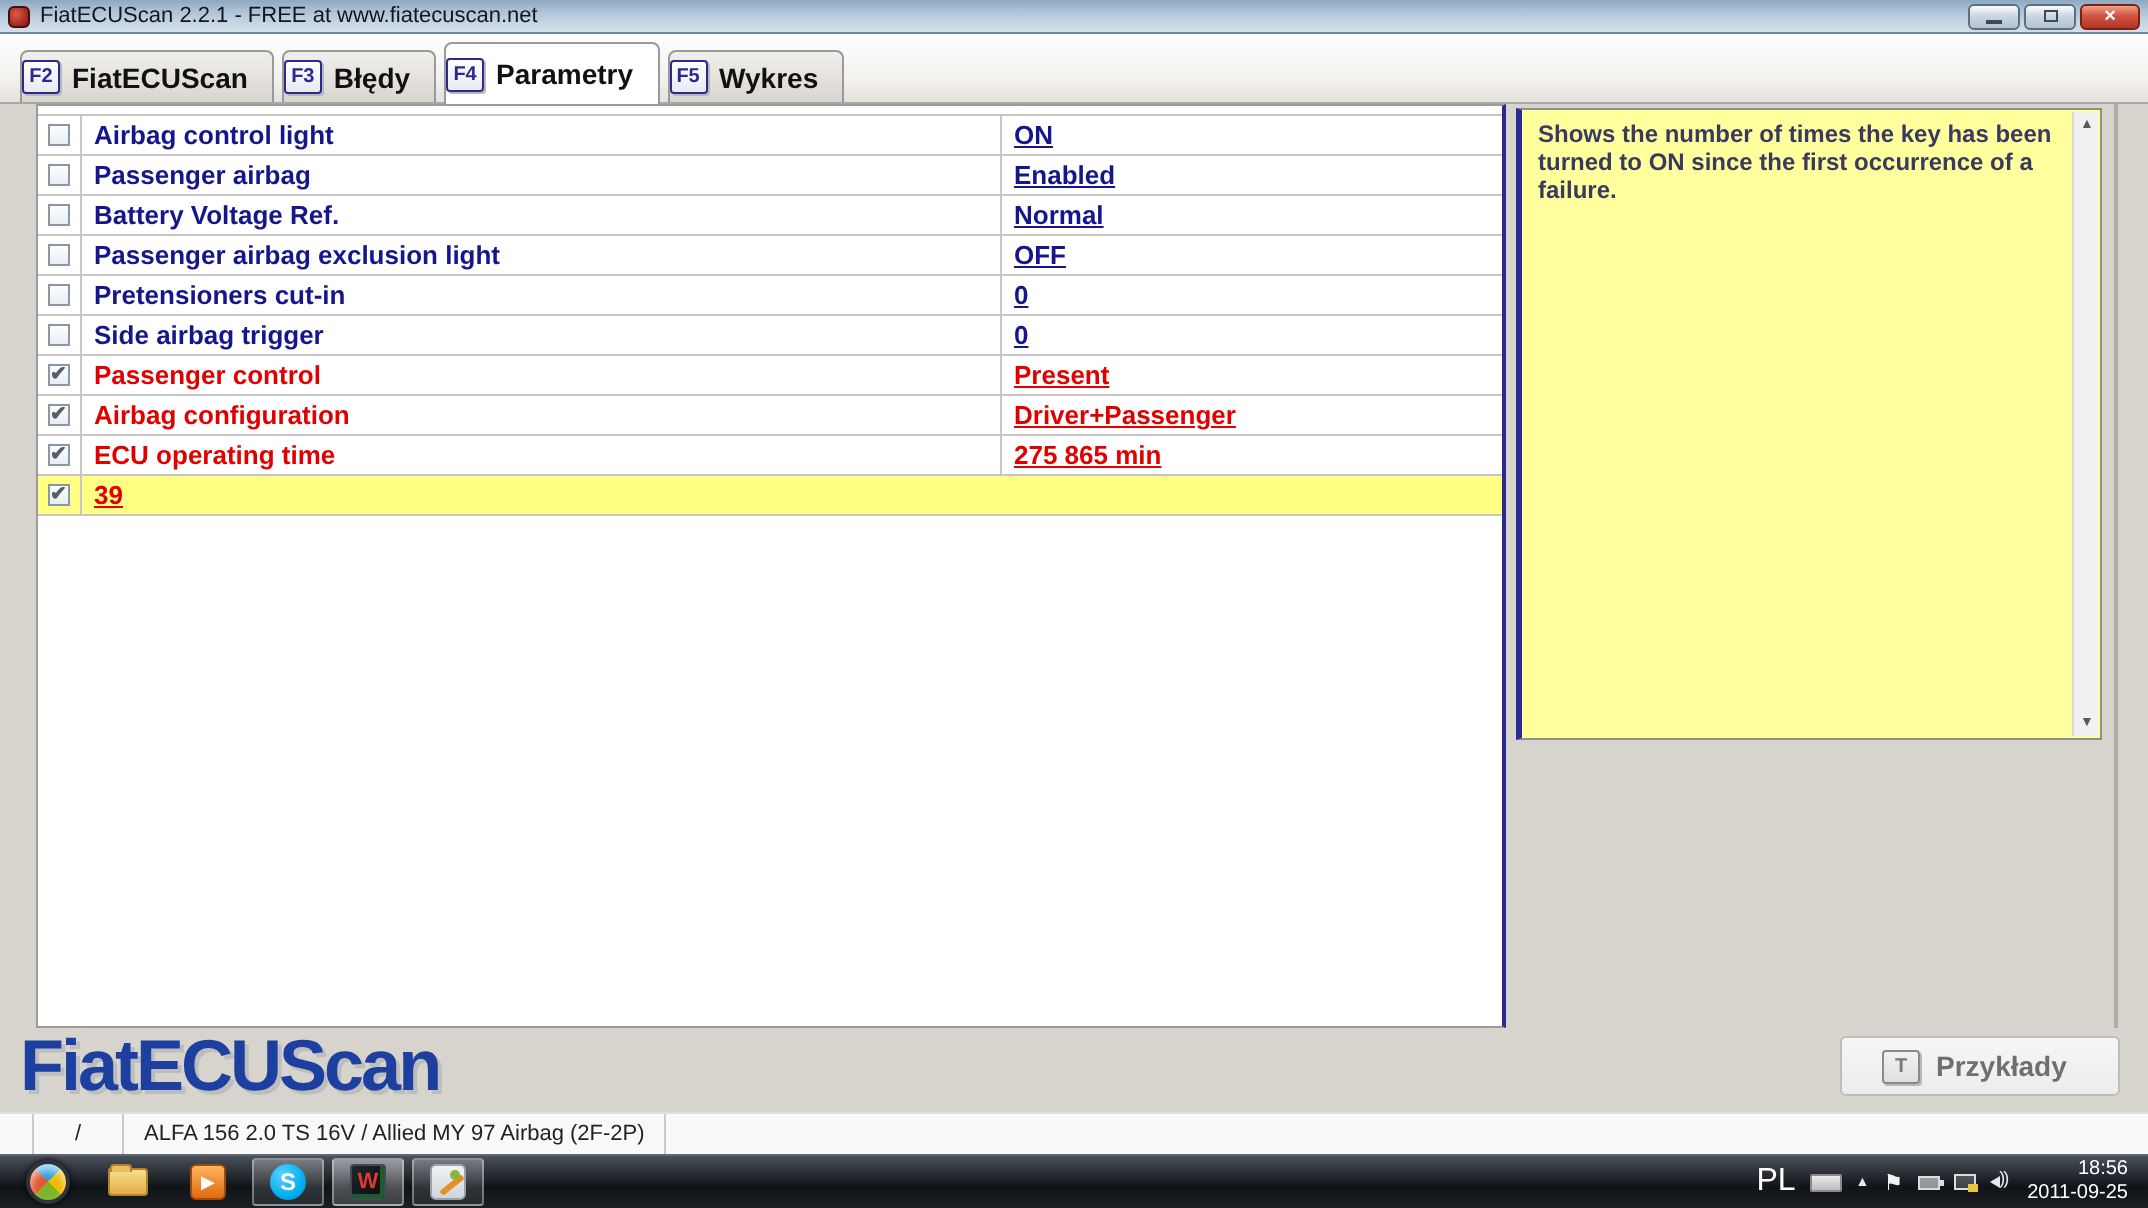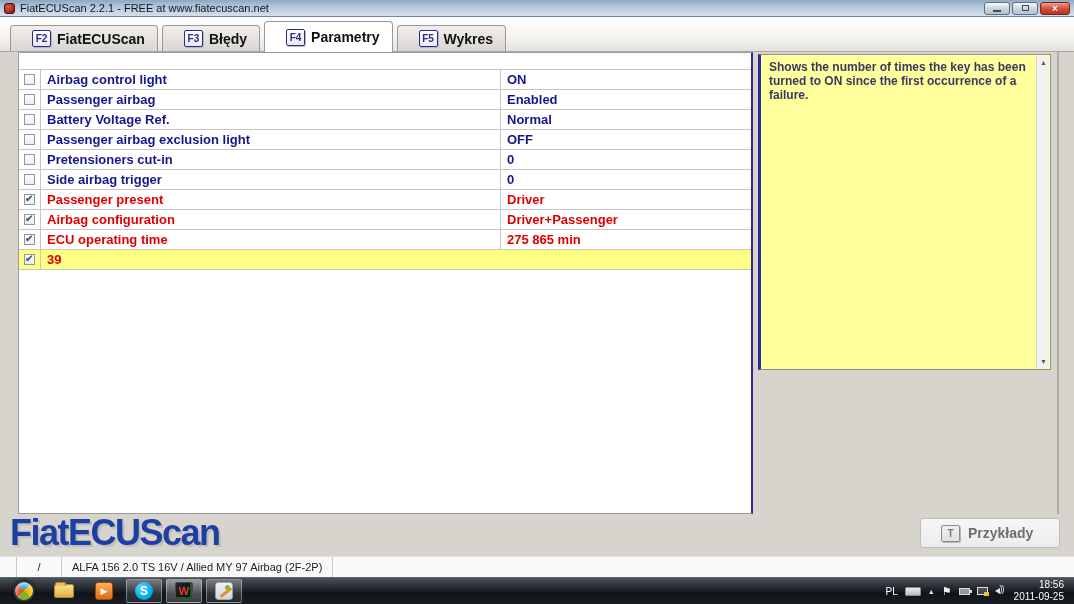--- a/index.html
+++ b/index.html
@@ -20,49 +20,49 @@
     justify-content:center; font-size:9px; color:#2c3a48; cursor:default; }
   .winbtn .minbar { width:8px; height:2px; background:#3a4a5a; margin-top:6px; }
   .winbtn .restbox { width:7px; height:6px; border:1px solid #3a4a5a; background:transparent; }
   .winbtn.close { width:30px; background:linear-gradient(#f0a088,#d35442 45%,#b03526); border-color:#7c2014;
     color:#fff; font-weight:bold; font-size:10px; }
 
   
   .tabstrip { position:absolute; left:0; top:17px; width:100%; height:35px;
     background:linear-gradient(#ffffff,#f2f0ec 70%,#e4e1db); display:flex; align-items:flex-end;
     padding-left:10px; border-bottom:1px solid #a8a8a8; }
-  .tab { height:26px; display:flex; align-items:center; gap:6px; padding:0 12px 0 21px;
+  .tab { height:26px; display:flex; align-items:center; gap:6px; padding:0 12px 0 0;
     background:linear-gradient(#f1efec,#d9d6d0); border:1px solid #9a9a9a; border-bottom:none;
     border-radius:4px 4px 0 0; margin-right:4px; font-size:14px; font-weight:bold; color:#111;
     cursor:default; position:relative; }
   .tab.active { height:31px; background:#ffffff; z-index:2; margin-bottom:-1px; }
   .keybadge { display:inline-flex; align-items:center; justify-content:center;
     min-width:19px; height:17px; padding:0 2px; background:linear-gradient(#ffffff,#e9e9f2);
     border:1px solid #2b2b8f; border-radius:2px; font-size:10px; font-weight:bold; color:#2b2b8f;
     box-shadow:1px 1px 0 #b8b8b8; }
 
   
   .main { position:absolute; left:0; top:52px; width:100%; height:504px; background:#d7d4ce; }
 
   
   .param-table { position:absolute; left:18px; top:0; width:735px; height:462px;
-    background:#ffffff; border:1px solid #9b9b9b; border-right:2px solid #2b2b8f; padding-top:16px; }
+    background:#ffffff; border:1px solid #9b9b9b; border-right:2px solid #2b2b8f; padding-top:4px; }
   .p-rows { border-top:1px solid #c6c6c6; }
   .p-row { display:flex; height:20px; border-bottom:1px solid #c6c6c6; font-size:13px;
     font-weight:bold; align-items:center; background:#fff; cursor:default; }
   .p-row.hl { background:#ffff84; }
   .p-cb-cell { width:22px; height:100%; border-right:1px solid #c6c6c6; display:flex;
     align-items:center; justify-content:center; }
   .cb { width:11px; height:11px; border:1px solid #8a97a5;
     background:linear-gradient(#fdfdfd,#e9eef3); position:relative; cursor:default; }
   .cb.checked::after { content:"\2714"; position:absolute; left:0px; top:-2px;
     font-size:10px; color:#55606b; }
   .p-name { width:460px; height:100%; border-right:1px solid #c6c6c6; padding-left:6px;
     display:flex; align-items:center; overflow:hidden; white-space:nowrap; }
-  .p-val { flex:1; height:100%; padding-left:6px; display:flex; align-items:center; }
+  .p-val { flex:1; height:100%; padding-left:6px; display:flex; align-items:center;text-decoration:underline; }
   .p-row.normal .p-name, .p-row.normal .p-val { color:#16168c; }
   .p-row.selected .p-name, .p-row.selected .p-val { color:#e10000; }
 
   
   .right-panel { position:absolute; left:757px; top:0; width:302px; height:462px;
     border-right:2px solid #b0ada7; }
   .infobox { position:absolute; left:1px; top:2px; width:293px; height:316px;
     background:#ffff9e; border:1px solid #8f8f8f; border-left:3px solid #2b2b94; }
   .infobox .itext { position:absolute; left:8px; top:6px; right:20px; font-size:12px;
     font-weight:bold; color:#3a3a5f; line-height:1.15; }
@@ -116,21 +116,21 @@
     border:1px solid #3f4a54; color:#e03a2a; font-weight:bold; font-size:11px; display:flex;
     align-items:center; justify-content:center; box-shadow:inset -2px -2px 0 #1d5c2a; }
   .ico-tools { width:18px; height:18px; border-radius:3px; background:linear-gradient(#f2f2f2,#cfd6dc);
     border:1px solid #9aa2aa; position:relative; overflow:hidden; }
   .ico-tools::before { content:""; position:absolute; left:3px; top:8px; width:14px; height:3px;
     background:#e0922a; transform:rotate(-38deg); border-radius:2px; }
   .ico-tools::after { content:""; position:absolute; left:9px; top:2px; width:5px; height:5px;
     border-radius:50%; background:#8fb33a; }
 
   .tray { display:flex; align-items:center; gap:7px; color:#fff; }
-  .tray .lang { font-size:10px; }
+  .tray .lang { font-size:16px; }
   .kbd-ico { width:16px; height:9px; background:linear-gradient(#ececec,#bdbdbd); border-radius:1px;
     border:1px solid #8a8a8a; }
   .tray .upchev { font-size:7px; color:#e8e8e8; }
   .flag-ico { font-size:11px; color:#f2f2f2; }
   .batt-ico { width:11px; height:7px; border:1px solid #dcdcdc; position:relative; background:rgba(255,255,255,.55); }
   .batt-ico::after { content:""; position:absolute; right:-3px; top:1px; width:2px; height:3px; background:#dcdcdc; }
   .net-ico { width:11px; height:8px; border:1px solid #dcdcdc; position:relative; background:rgba(255,255,255,.2); }
   .net-ico::after { content:""; position:absolute; right:-2px; bottom:-2px; width:5px; height:4px; background:#e8c43a; }
   .spk-ico { width:12px; height:10px; position:relative; }
   .spk-ico::before { content:""; position:absolute; left:0; top:2px; border-top:3px solid transparent;
@@ -219,22 +219,22 @@
             <div class="p-cb-cell">
               <div class="cb"></div>
             </div>
             <div class="p-name">Side airbag trigger</div>
             <div class="p-val">0</div>
           </div>
           <div class="p-row selected">
             <div class="p-cb-cell">
               <div class="cb checked"></div>
             </div>
-            <div class="p-name">Passenger present</div>
-            <div class="p-val">Driver</div>
+            <div class="p-name">Passenger control</div>
+            <div class="p-val">Present</div>
           </div>
           <div class="p-row selected">
             <div class="p-cb-cell">
               <div class="cb checked"></div>
             </div>
             <div class="p-name">Airbag configuration</div>
             <div class="p-val">Driver+Passenger</div>
           </div>
           <div class="p-row selected">
             <div class="p-cb-cell">

